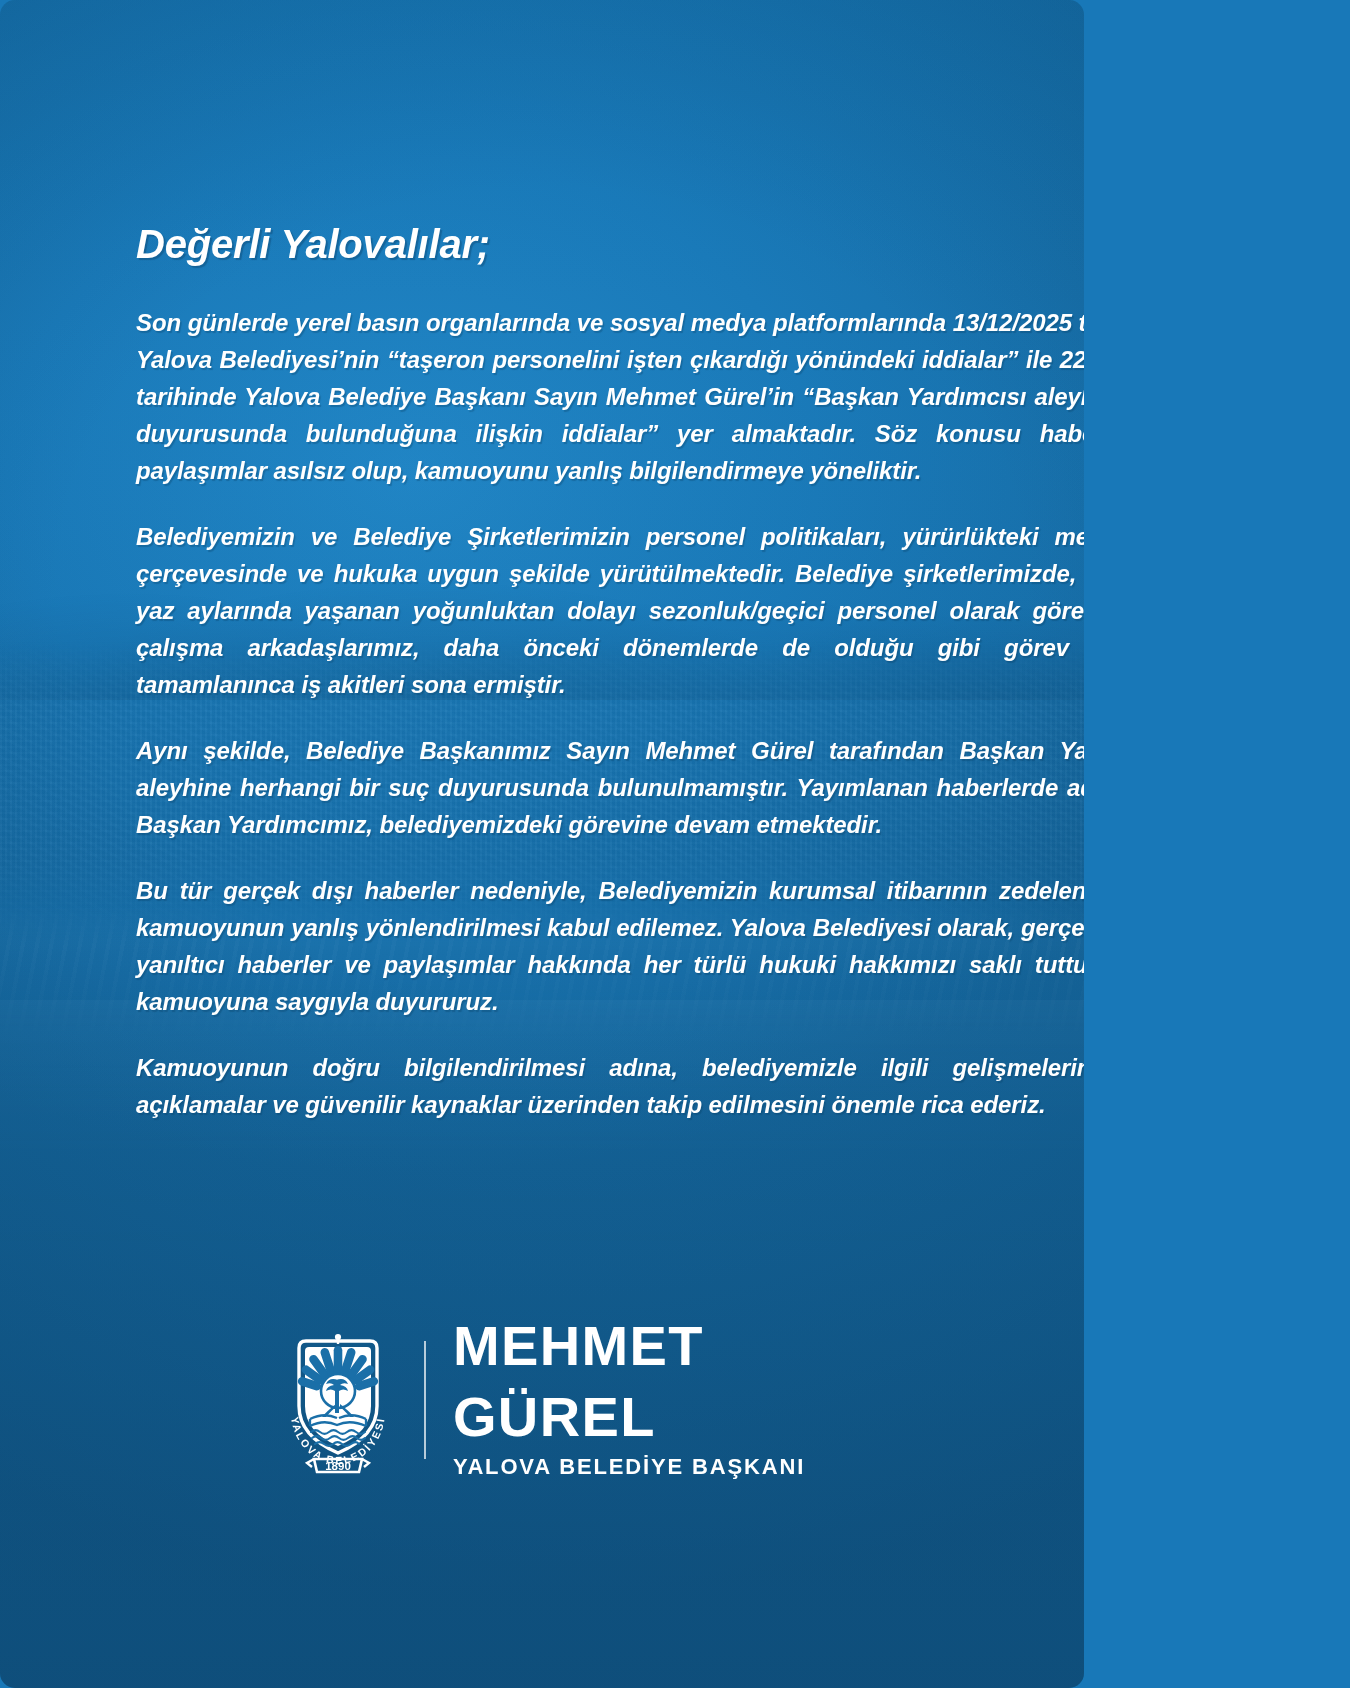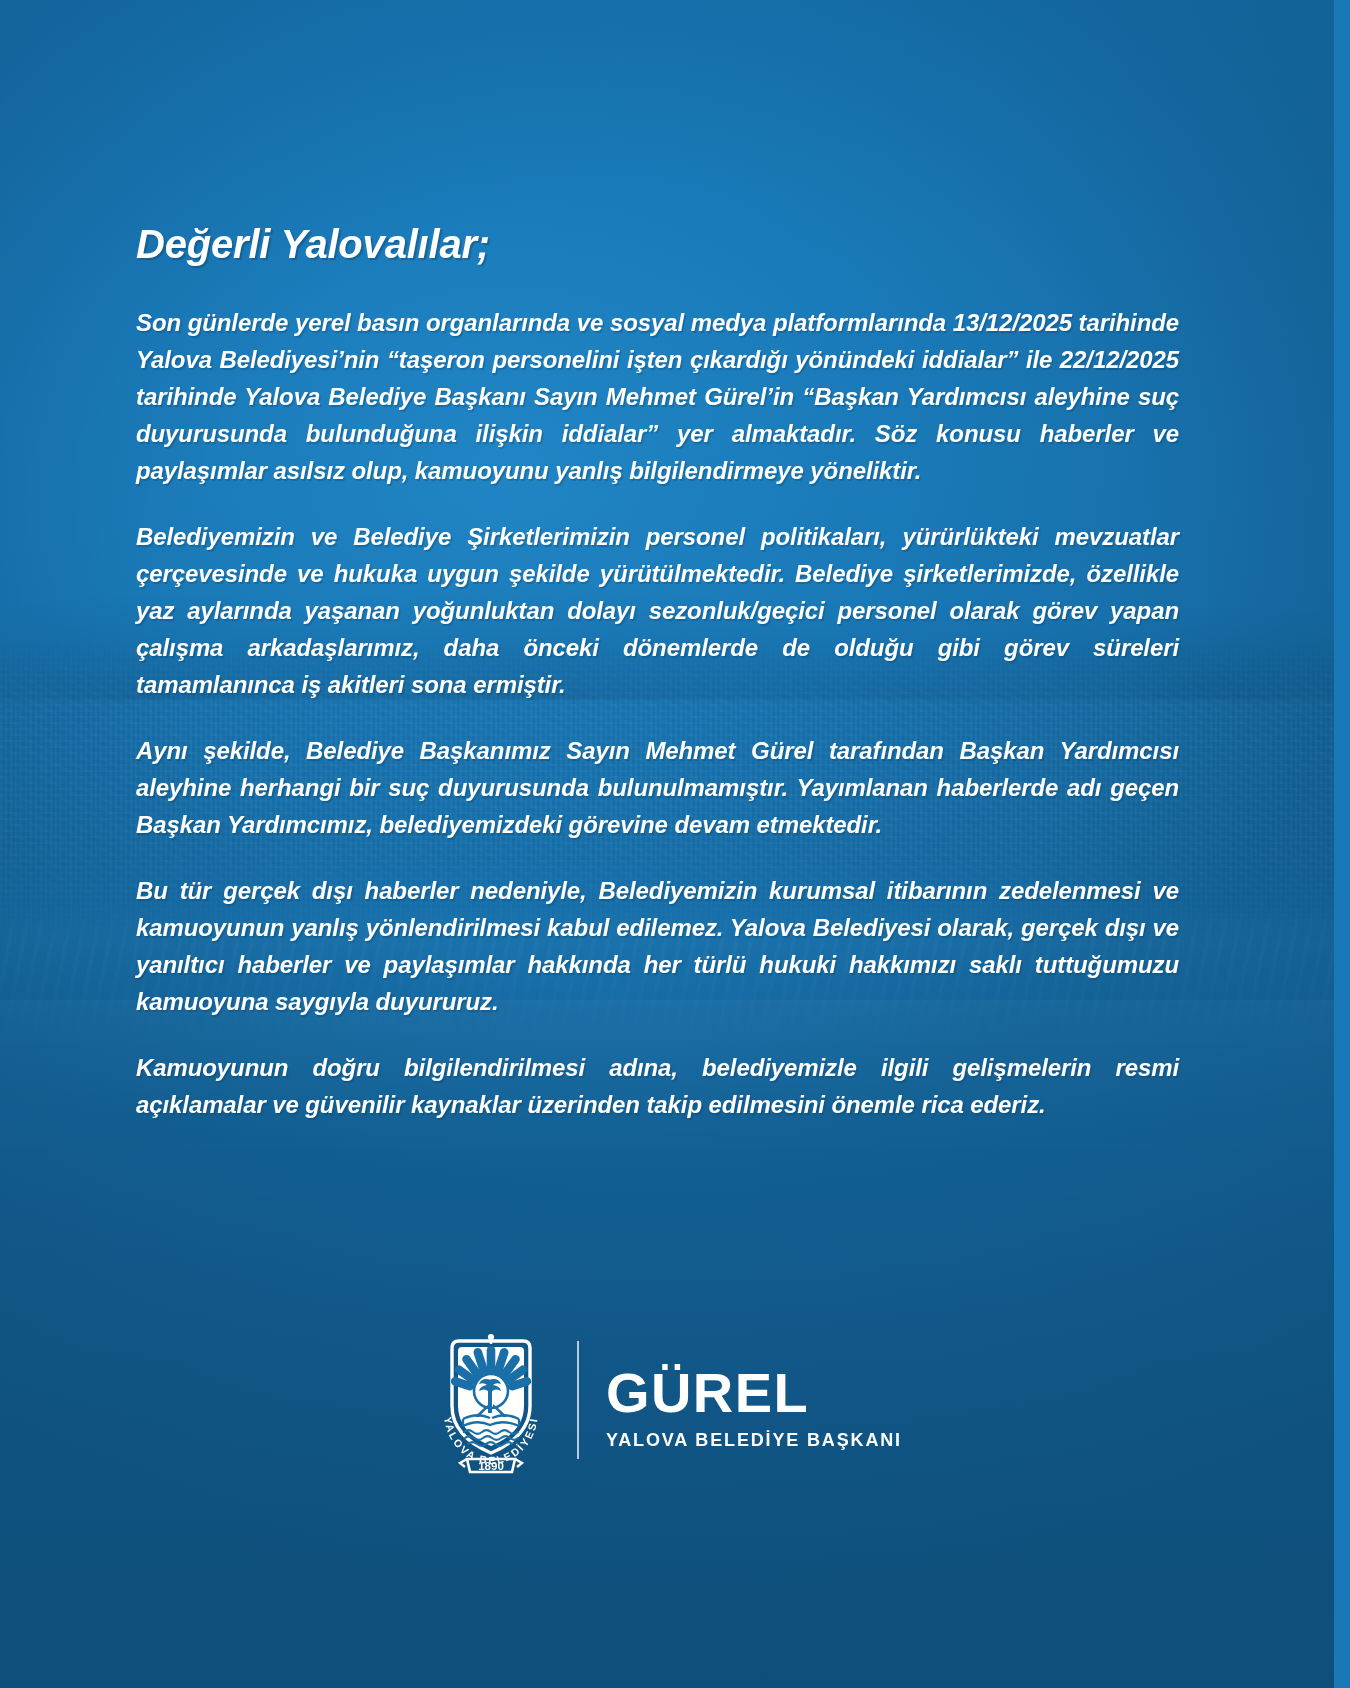--- a/index.html
+++ b/index.html
@@ -9,26 +9,27 @@
   body {
     width: 1350px;
     height: 1688px;
     font-family: "Liberation Sans", sans-serif;
     background: #1878b8;
     overflow: hidden;
   }
 
   #poster {
     position: relative;
-    width: 1334px;
+    width: 1084px;
     height: 1688px;
     overflow: hidden;
     background:
       radial-gradient(ellipse 900px 700px at 38% 28%, #2186c6 0%, #1a7ab9 45%, #15689f 100%),
       linear-gradient(160deg, #2186c6 0%, #1a7bba 40%, #145f96 100%);
+    border-radius: 15px;
   }
 
   
   .bg-layer {
     position: absolute;
     left: 0; right: 0;
     pointer-events: none;
   }
 
   
@@ -154,21 +155,21 @@
   .wm-line1, .wm-line2 {
     color: #ffffff;
     font-weight: bold;
     font-size: 56px;
     line-height: .93;
     letter-spacing: 1.4px;
   }
   .wm-line2 { margin-top: 18px; }
   .wm-sub {
     color: #ffffff;
-    font-size: 18px;
+    font-size: 22px;
     font-weight: bold;
     letter-spacing: 1.85px;
     margin-top: 11px;
   }
 </style>
 </head>
 <body>
 
 <div id="poster">
 
@@ -266,18 +267,19 @@
 
         <path d="M35 139 L83 139 L80 152 L38 152 Z" fill="none" stroke="#ffffff" stroke-width="2.6"></path>
         <path d="M35 139 l-7 4 l5 4 M83 139 l7 4 l-5 4" fill="none" stroke="#ffffff" stroke-width="2.4"></path>
         <text x="59" y="150" text-anchor="middle" font-family="Liberation Sans, sans-serif" font-size="11.5" font-weight="bold" fill="#ffffff">1890</text>
       </svg>
     </span>
 
     <span class="divider"></span>
 
     <span class="wordmark">
+      <span class="wm-line1">MEHMET</span>
       <span class="wm-line2">GÜREL</span>
       <span class="wm-sub">YALOVA BELEDİYE BAŞKANI</span>
     </span>
   </div>
 
 </div>
 
 </body></html>

